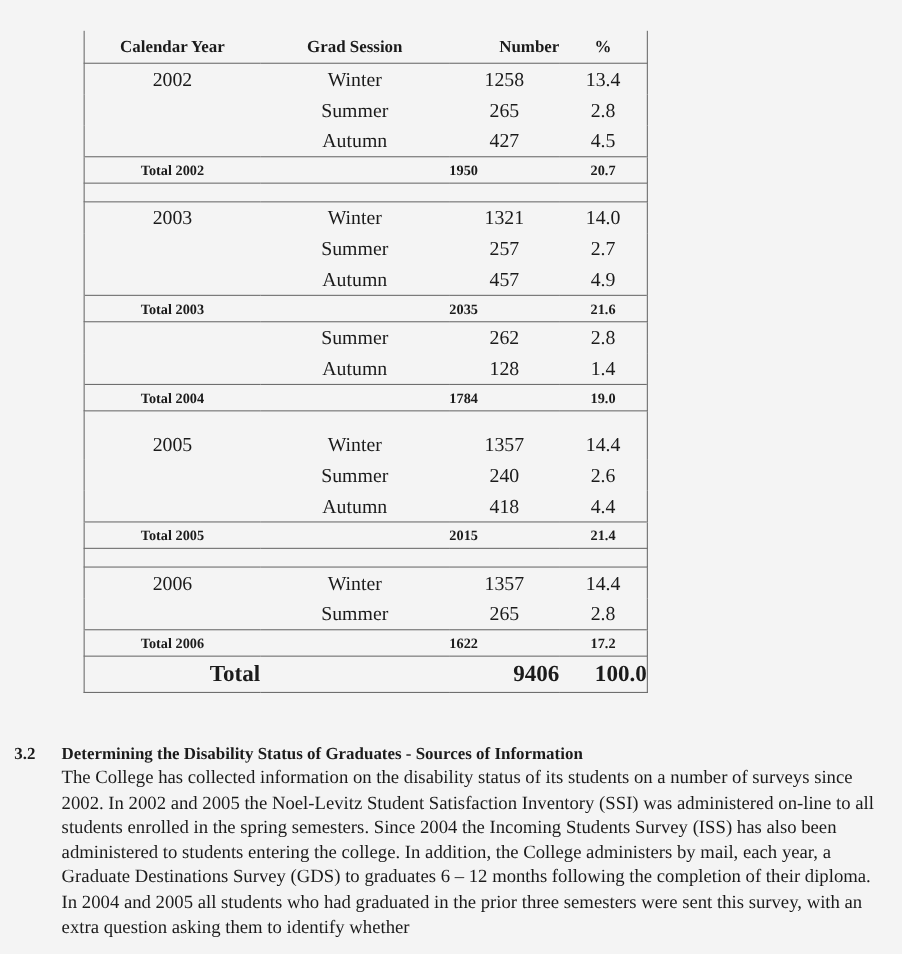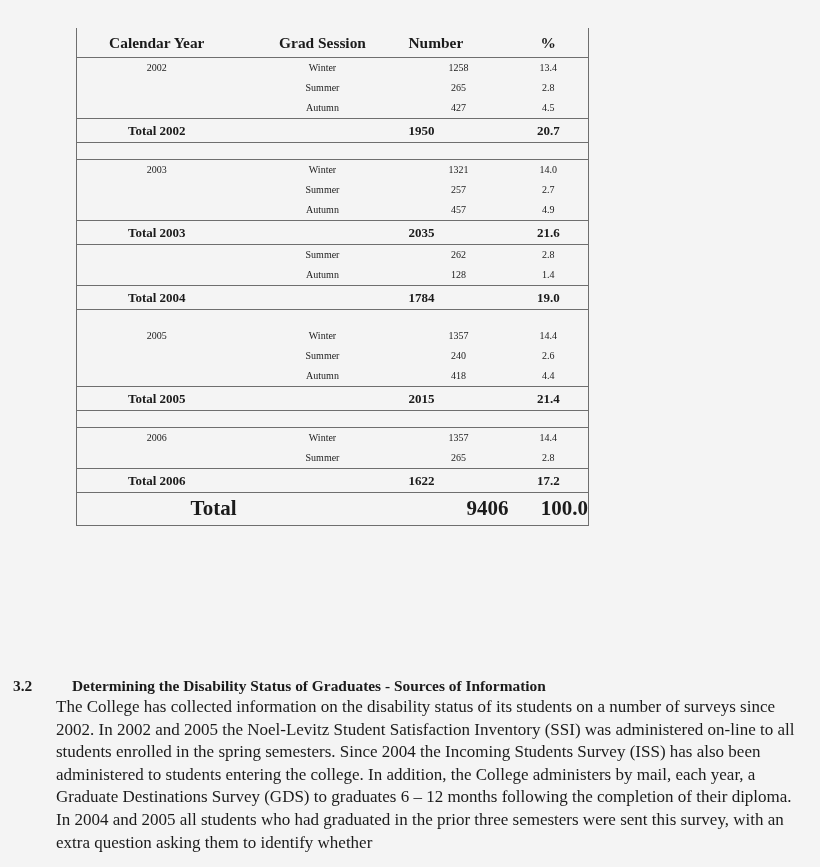--- a/index.html
+++ b/index.html
@@ -46,27 +46,27 @@
 
   tr.hdr th {
     font-weight: bold;
     font-size: 15.4px;
     padding: 7px 0 7px 0;
     text-align: center;
     border-bottom: 1.4px solid #6e6e6e;
   }
   tr.hdr th.th-year    { text-align: center; }
   tr.hdr th.th-session { text-align: center; }
-  tr.hdr th.th-number  { text-align: left; }
+  tr.hdr th.th-number  { text-align: right; }
   tr.hdr th.th-pct     { text-align: center; }
 
   tr.data td {
     padding: 5px 0 5px 0;
     text-align: center;
-    font-size: 10px;
+    font-size: 18px;
   }
   tr.data td.year    { text-align: center; }
   tr.data td.session { text-align: center; }
   tr.data td.number  { text-align: center; }
   tr.data td.pct     { text-align: center; }
 
   tr.data.pad-top td { padding-top: 21px; }
 
   tr.subtotal td {
     padding: 5px 0 5px 0;
@@ -100,21 +100,21 @@
     position: absolute;
     left: 0;
     top: 676px;
     width: 820px;
   }
   .sec-head-row {
     display: flex;
     align-items: flex-start;
   }
   .sec-num {
-    width: 72px;
+    width: 56px;
     padding-left: 13px;
     box-sizing: border-box;
     font-weight: bold;
     font-size: 15.4px;
     line-height: 20px;
   }
   .sec-title {
     font-weight: bold;
     font-size: 15.4px;
     line-height: 20px;

